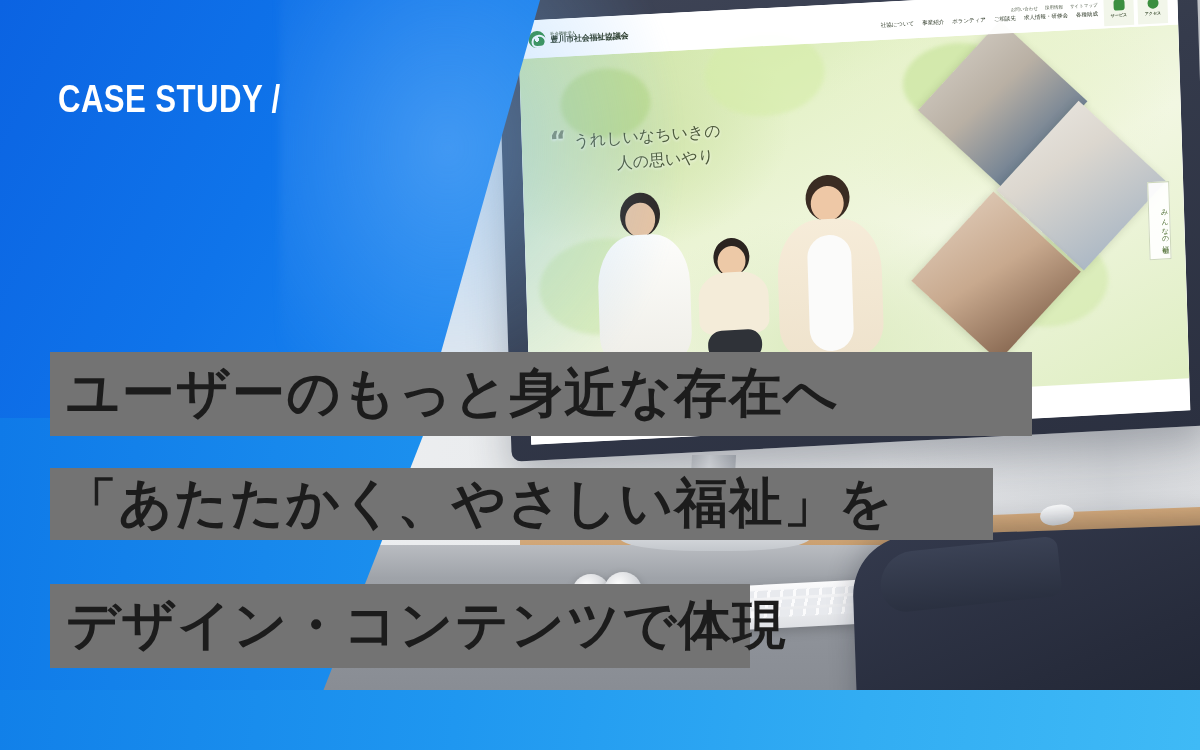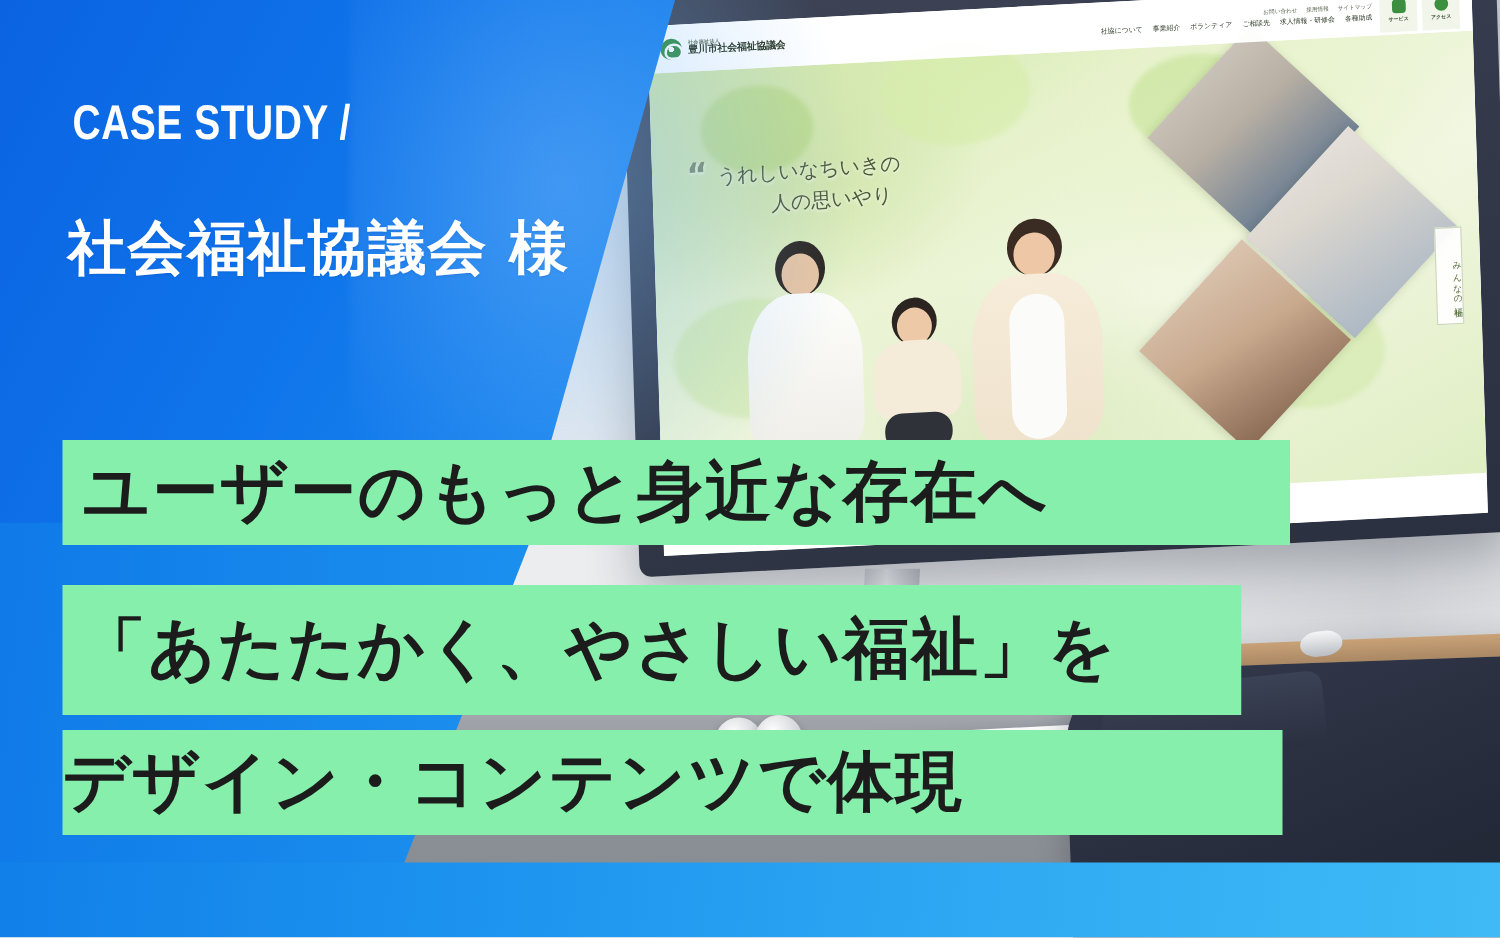--- a/index.html
+++ b/index.html
@@ -223,28 +223,28 @@
   }
   .client{
     position:absolute; left:54px; top:168px;
     color:#ffffff; font-weight:700; font-size:47px; line-height:1.33;
     letter-spacing:1px;
     font-family:"DejaVu Sans",sans-serif;
     text-shadow:0 1px 2px rgba(10,60,140,.18);
   }
   .client span{ display:block; white-space:nowrap; }
 
-  .hl{ position:absolute; background:#86efac; display:flex; align-items:center; }
+  .hl{ position:absolute; background:#737373; display:flex; align-items:center; }
   .hl span{
     color:#1c1c1c; font-weight:700; font-size:53px; letter-spacing:1.5px;
     white-space:nowrap; font-family:"DejaVu Sans",sans-serif;
   }
   .hl1{ left:50px; top:352px; width:982px; height:84px; padding-left:16px; }
-  .hl2{ left:50px; top:468px; width:943px; height:104px; padding-left:14px; }
-  .hl3{ left:50px; top:584px; width:976px; height:84px; padding-left:0; }
+  .hl2{ left:50px; top:468px; width:943px; height:72px; padding-left:14px; }
+  .hl3{ left:50px; top:584px; width:700px; height:84px; padding-left:16px; }
 </style>
 </head>
 <body>
 
 <div id="stage">
 
   <div class="scene">
     <div class="wall"></div>
     <div class="wall-shadow"></div>
     <div class="desk-top"></div>
@@ -376,21 +376,20 @@
       <i style="transform:rotate(54deg);"></i>
       <i style="transform:rotate(59deg);"></i>
     </div>
     <div class="blue-bot"></div>
     <div class="blue-bot2"></div>
   </div>
 
   <div class="eyebrow">CASE STUDY /</div>
 
   <div class="client">
-    <span>社会福祉協議会 様</span>
   </div>
 
   <div class="hl hl1">
     <span>ユーザーのもっと身近な存在へ</span>
   </div>
   <div class="hl hl2">
     <span>「あたたかく、やさしい福祉」を</span>
   </div>
   <div class="hl hl3">
     <span>デザイン・コンテンツで体現</span>

